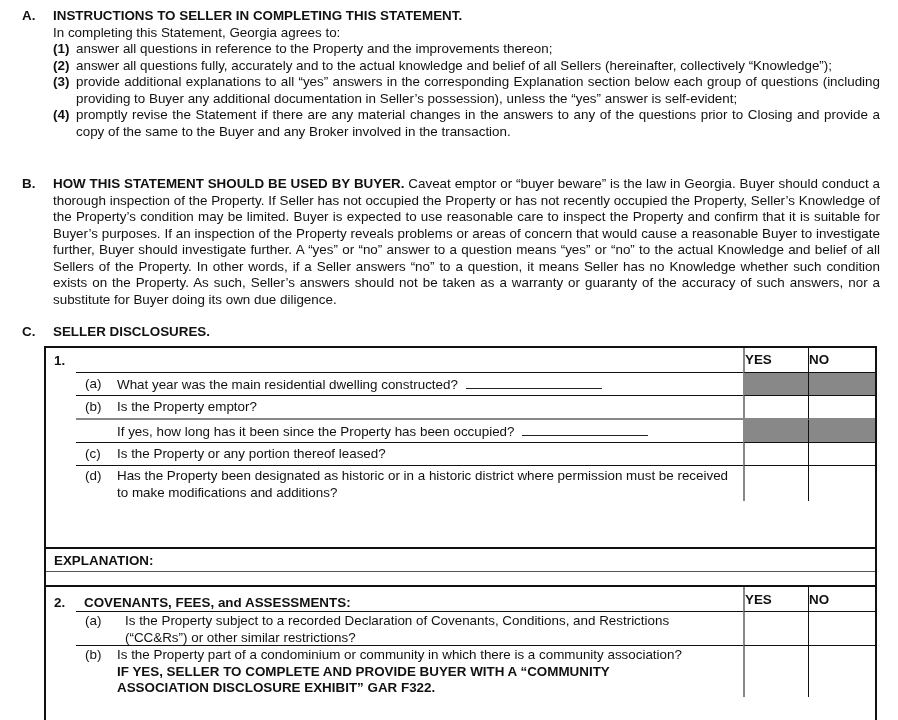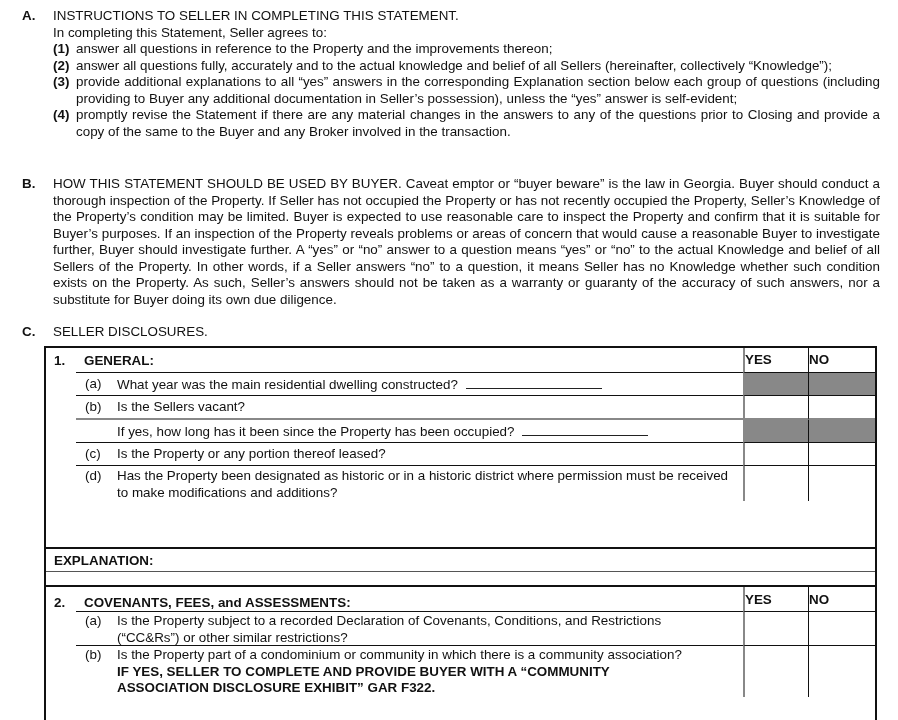--- a/index.html
+++ b/index.html
@@ -4,21 +4,21 @@
   <style>
     html, body { margin: 0; padding: 0; background: #ffffff; }
     body {
       width: 898px; height: 720px; overflow: hidden; position: relative;
       font-family: "Liberation Sans", sans-serif; font-size: 13.4px; color: #111;
       line-height: 16.5px;
     }
     .sec { position: absolute; left: 0; width: 898px; }
     .letter { position: absolute; left: 22px; font-weight: bold; }
     .body { position: absolute; left: 53px; right: 18px; }
-    .title { font-weight: normal; }
+    .title { font-weight: bold; }
     .just { text-align: justify; text-align-last: left; }
     .item { display: flex; }
     .num { font-weight: bold; width: 23px; flex: none; }
     .itxt { flex: 1; }
     .itxt.j { text-align: justify; }
 
     
     .tbl {
       position: absolute; left: 44px; width: 833px;
       border: 2.5px solid #111; box-sizing: border-box; background: #fff;
@@ -41,21 +41,21 @@
     .exp-line { border-top: 1.5px solid #555; }
     .bold { font-weight: bold; }
   </style>
 </head>
 <body>
 
 <div class="sec" style="top:8px;">
   <div class="letter">A.</div>
   <div class="body">
     <div class="title">INSTRUCTIONS TO SELLER IN COMPLETING THIS STATEMENT.</div>
-    <div>In completing this Statement, Seller agrees to:</div>
+    <div>In completing this Statement, Georgia agrees to:</div>
     <div class="item">
       <span class="num">(1)</span>
       <span class="itxt j">answer all questions in reference to the Property and the improvements thereon;</span>
     </div>
     <div class="item">
       <span class="num">(2)</span>
       <span class="itxt j">answer all questions fully, accurately and to the actual knowledge and belief of all Sellers (hereinafter, collectively “Knowledge”);</span>
     </div>
     <div class="item">
       <span class="num">(3)</span>
@@ -78,21 +78,20 @@
 
 <div class="sec" style="top:324px;">
   <div class="letter">C.</div>
   <div class="body title">SELLER DISCLOSURES.</div>
 </div>
 
 <div class="tbl" style="top:346px;">
   <div class="row" style="height:25px;">
     <div class="qcell">
       <span class="secnum" style="top:5px;">1.</span>
-      <span class="sectitle" style="top:5px;">GENERAL:</span>
       <div class="sectitle-line"></div>
     </div>
     <div class="ycell" style="padding-top:4px; border-bottom:1.5px solid #111;">YES</div>
     <div class="ncell" style="padding-top:4px; border-bottom:1.5px solid #111;">NO</div>
   </div>
 
   <div class="row" style="height:23px;">
     <div class="qcell">
       <span class="lbl" style="top:3px;">(a)</span>
       <span class="qtext" style="top:3px;">
@@ -101,21 +100,21 @@
       </span>
       <div class="rline"></div>
     </div>
     <div class="ycell shade" style="border-bottom:1.5px solid #111;"></div>
     <div class="ncell shade" style="border-bottom:1.5px solid #111;"></div>
   </div>
 
   <div class="row" style="height:24px;">
     <div class="qcell">
       <span class="lbl" style="top:3px;">(b)</span>
-      <span class="qtext" style="top:3px;">Is the Sellers vacant?</span>
+      <span class="qtext" style="top:3px;">Is the Property emptor?</span>
       <div class="rline grey"></div>
     </div>
     <div class="ycell" style="border-bottom:2px solid #888;"></div>
     <div class="ncell" style="border-bottom:2px solid #888;"></div>
   </div>
 
   <div class="row" style="height:23px;">
     <div class="qcell">
       <span class="qtext" style="top:3px;">
         <span>If yes, how long has it been since the Property has been occupied?</span>
@@ -160,21 +159,21 @@
       <span class="sectitle" style="top:8px;">COVENANTS, FEES, and ASSESSMENTS:</span>
       <div class="sectitle-line"></div>
     </div>
     <div class="ycell" style="padding-top:5px; border-bottom:1.5px solid #111;">YES</div>
     <div class="ncell" style="padding-top:5px; border-bottom:1.5px solid #111;">NO</div>
   </div>
 
   <div class="row" style="height:34px;">
     <div class="qcell">
       <span class="lbl" style="top:1px;">(a)</span>
-      <span class="qtext" style="top:1px; right:40px;">Is the Property subject to a recorded Declaration of Covenants, Conditions, and Restrictions (“CC&amp;Rs”) or other similar restrictions?</span>
+      <span class="qtext" style="top:1px; right:40px;margin-left:8px;">Is the Property subject to a recorded Declaration of Covenants, Conditions, and Restrictions (“CC&amp;Rs”) or other similar restrictions?</span>
       <div class="rline"></div>
     </div>
     <div class="ycell" style="border-bottom:1.5px solid #111;"></div>
     <div class="ncell" style="border-bottom:1.5px solid #111;"></div>
   </div>
 
   <div class="row" style="height:51px;">
     <div class="qcell">
       <span class="lbl" style="top:1px;">(b)</span>
       <span class="qtext" style="top:1px; right:20px;">

